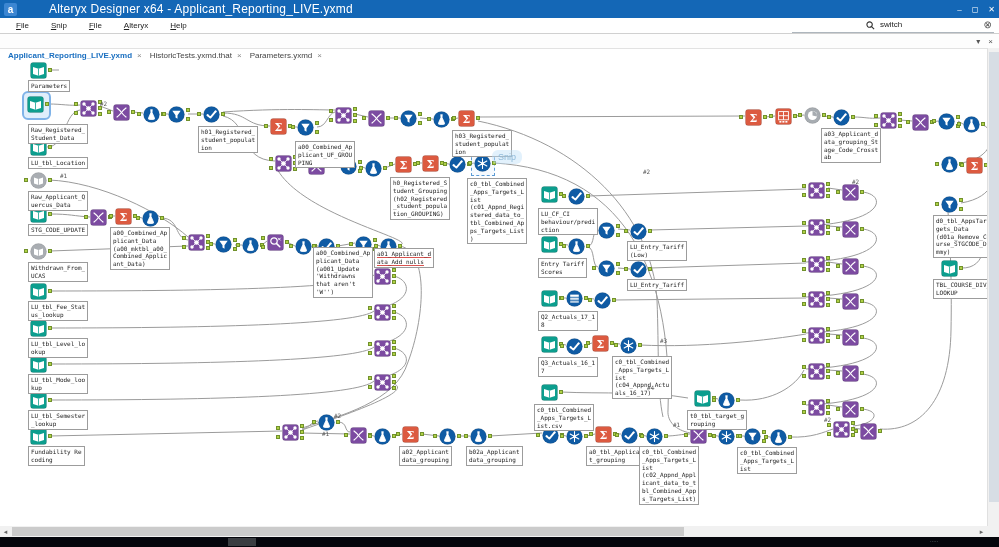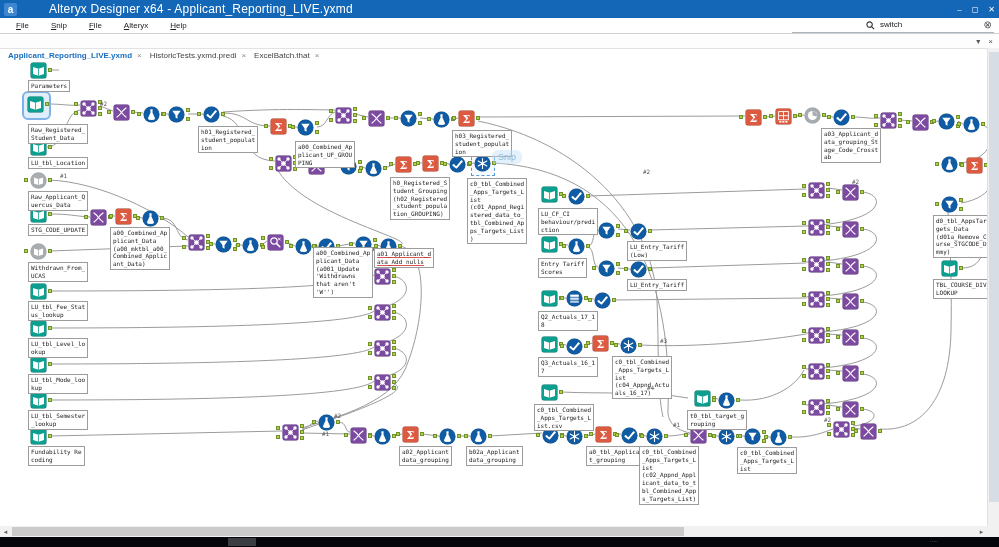--- a/index.html
+++ b/index.html
@@ -1028,25 +1028,25 @@
   <input type="text" value="switch" style="">
   <span class="search-clear">⊗</span>
 </div>
 
 <div class="tabbar">
   <div class="tab active">
     <span class="tl">Applicant_Reporting_LIVE.yxmd</span>
     <span class="tx">×</span>
   </div>
   <div class="tab">
-    <span class="tl">HistoricTests.yxmd.predi</span>
+    <span class="tl">HistoricTests.yxmd.that</span>
     <span class="tx">×</span>
   </div>
   <div class="tab">
-    <span class="tl">ExcelBatch.that</span>
+    <span class="tl">Parameters.yxmd</span>
     <span class="tx">×</span>
   </div>
   <div class="tab-right">
     <span>▾</span>
     <span>×</span>
   </div>
 </div>
 
 <div class="hscroll">
   <span class="harrow" style="left:0">◂</span>

